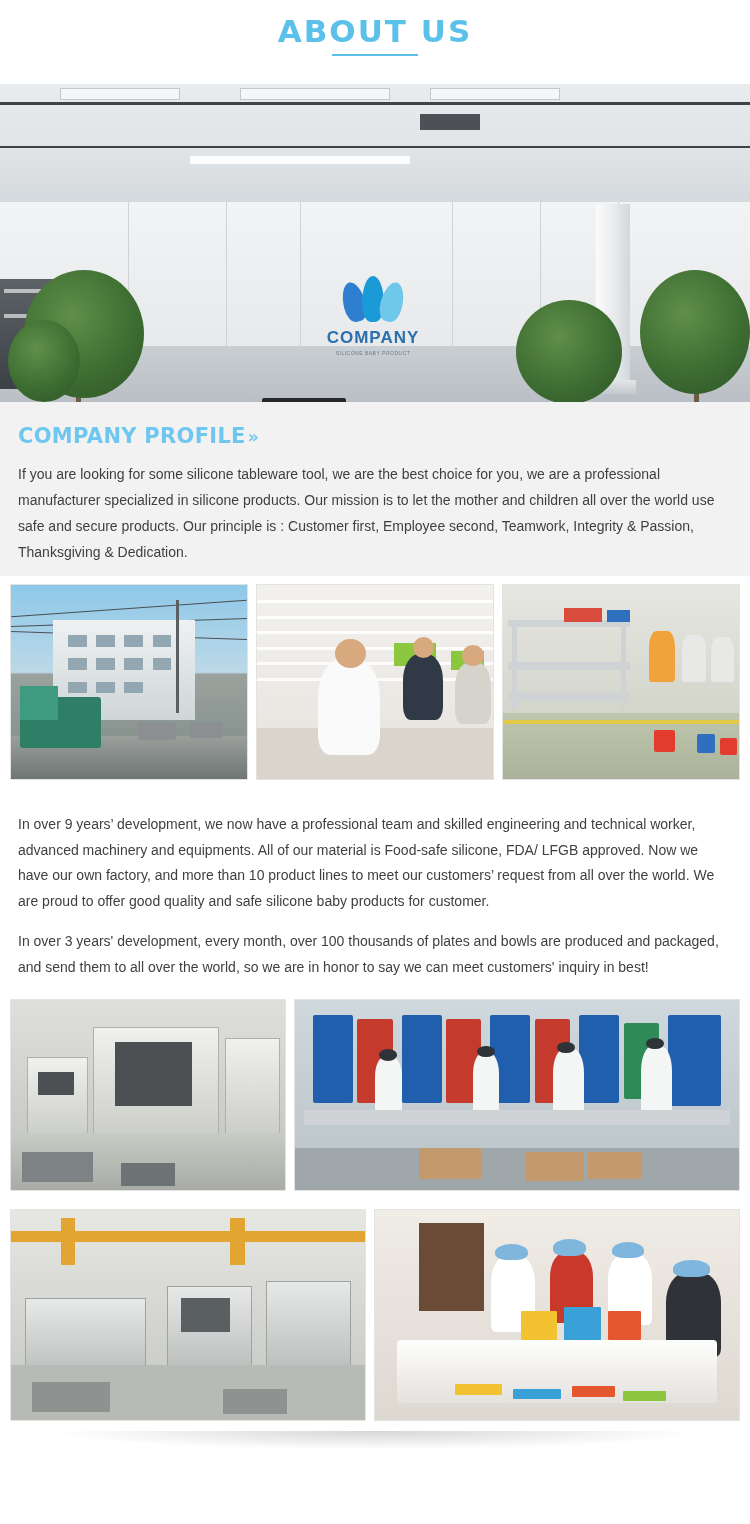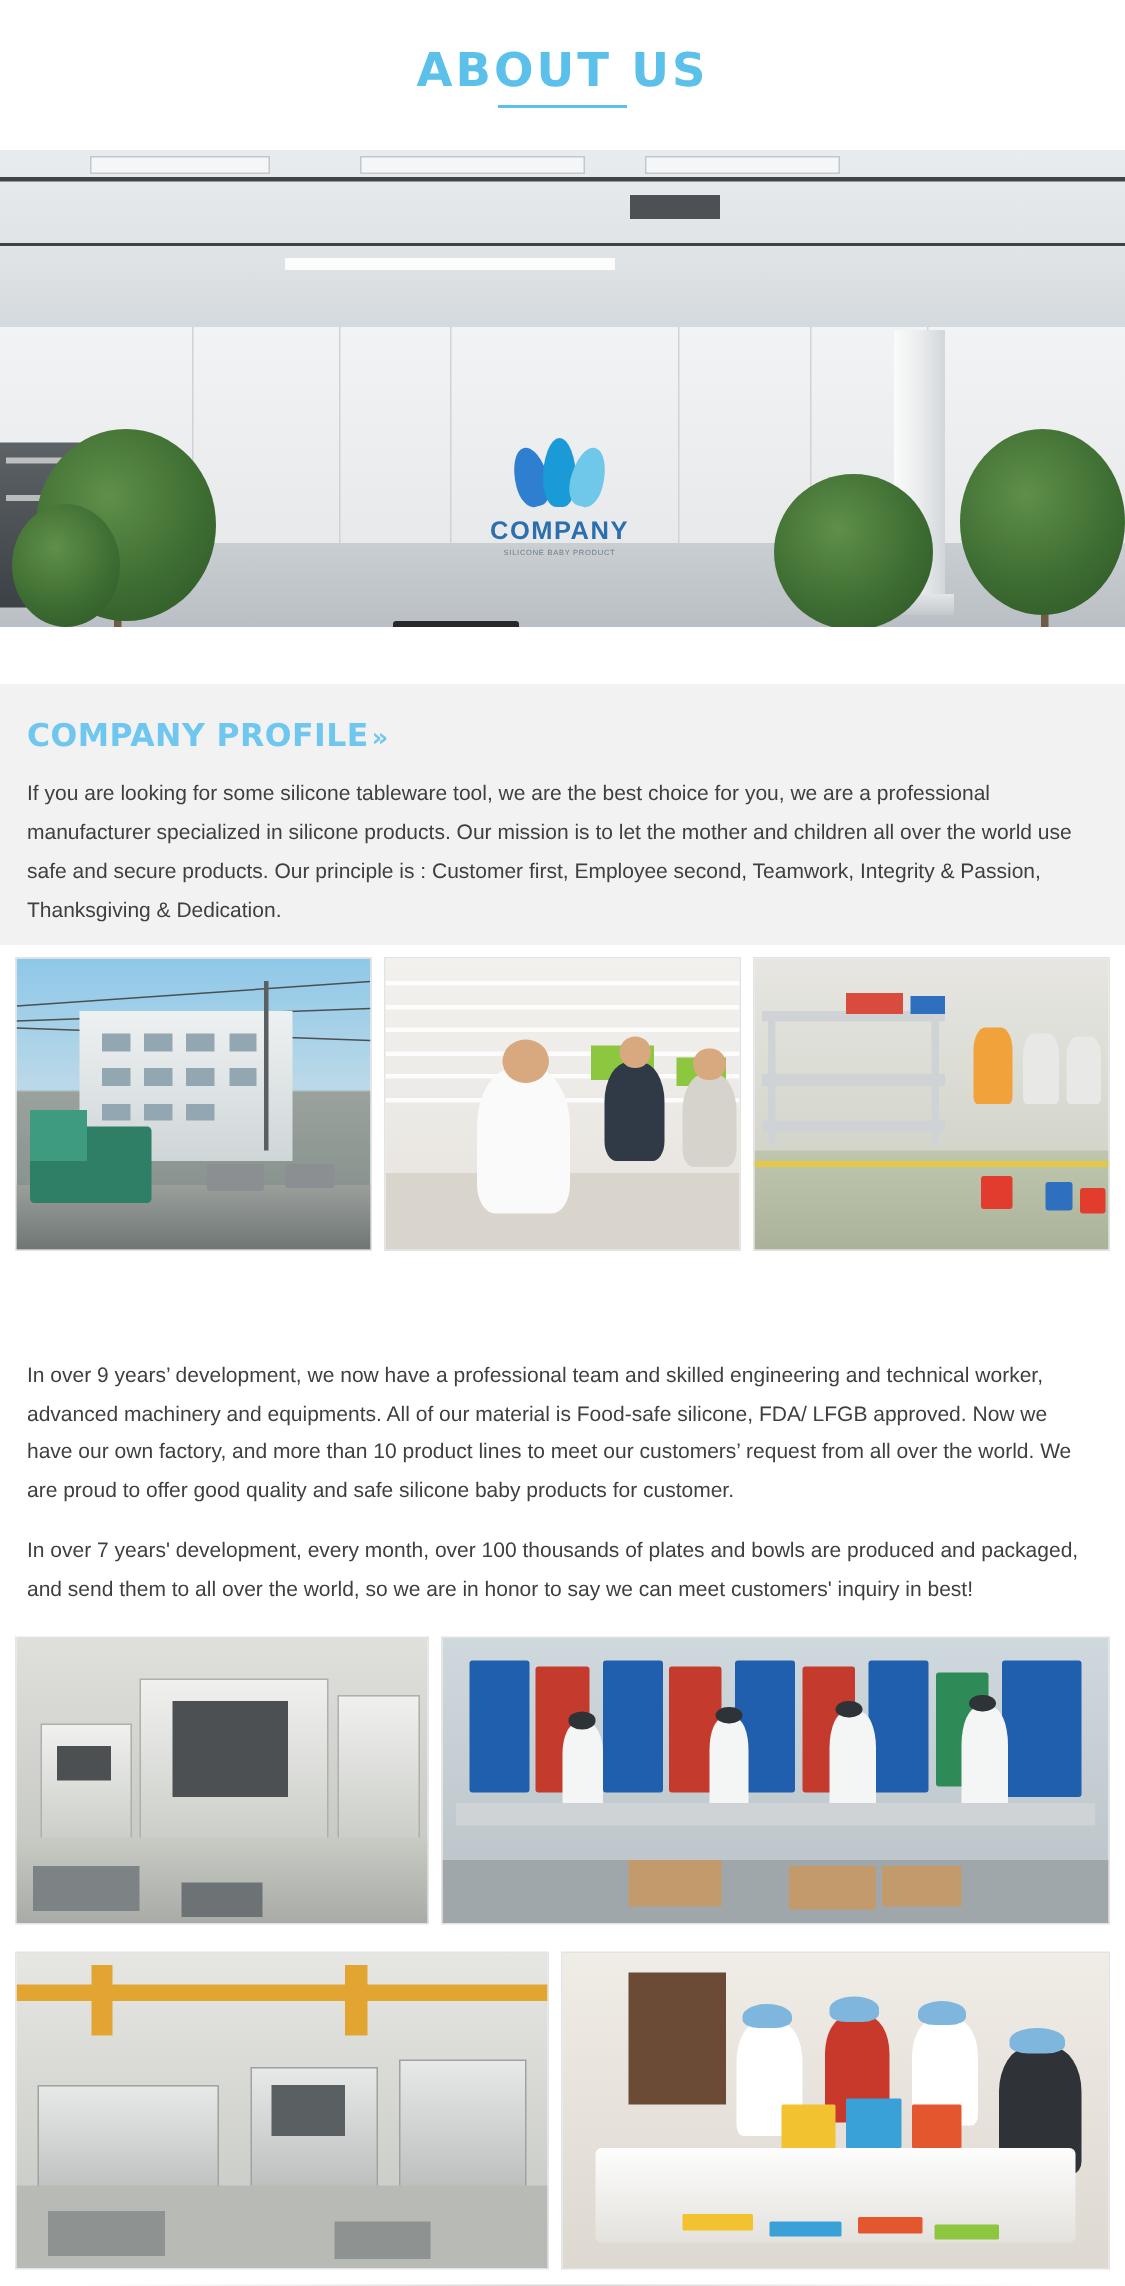--- a/index.html
+++ b/index.html
@@ -24,21 +24,21 @@
     padding: 14px 0 16px 0;
     text-align: center;
     background: #ffffff;
   }
   .about-title {
     font-size: 31px;
     letter-spacing: 2px;
     color: #5bc0ea;
     font-family: "DejaVu Sans", sans-serif;
     font-weight: bold;
-    margin: 16px 0 6px 0;
+    margin: 0 0 6px 0;
     line-height: 1.1;
   }
   .about-underline {
     width: 86px;
     height: 2px;
     background: #5bc0ea;
     margin: 0 auto 12px auto;
   }
   .about-sub {
     font-size: 13.5px;
@@ -120,21 +120,20 @@
     background: linear-gradient(180deg,#5d6266,#3c4145);
   }
   .hero .stripe {
     position: absolute; background: rgba(255,255,255,.6);
   }
 
   
   .section {
     padding: 22px 18px 10px 18px;
     background: #f2f2f2;
-    margin-top: 38px;
   }
   .section.white { background: #ffffff; }
   .sec-title {
     font-family: "DejaVu Sans", sans-serif;
     font-size: 21px;
     font-weight: bold;
     color: #6fc7ef;
     letter-spacing: .3px;
     margin: 0 0 14px 0;
   }
@@ -369,21 +368,21 @@
       <div class="ln-stool" style="left:64%;bottom:14%;width:9%;height:11%;"></div>
       <div class="ln-stool blue" style="left:82%;bottom:13%;width:8%;height:10%;"></div>
       <div class="ln-stool" style="left:92%;bottom:12%;width:7%;height:9%;"></div>
     </div>
 
   </div>
 
   <div class="section white">
     <div class="sec-body">
       <p>In over 9 years’ development, we now have a professional team and skilled engineering and technical worker, advanced machinery and equipments. All of our material is Food-safe silicone, FDA/ LFGB approved. Now we have our own factory, and more than 10 product lines to meet our customers’ request from all over the world. We are proud to offer good quality and safe silicone baby products for customer.</p>
-      <p>In over 7 years' development, every month, over 100 thousands of plates and bowls are produced and packaged, and send them to all over the world, so we are in honor to say we can meet customers' inquiry in best!</p>
+      <p>In over 3 years' development, every month, over 100 thousands of plates and bowls are produced and packaged, and send them to all over the world, so we are in honor to say we can meet customers' inquiry in best!</p>
     </div>
   </div>
 
   <div class="img-row">
 
     <div class="ph ph-cnc" style="height:192px;flex:0 0 276px;">
       <div class="cn-mach" style="left:30%;top:14%;width:46%;height:62%;"></div>
       <div class="cn-dark" style="left:38%;top:22%;width:28%;height:34%;"></div>
       <div class="cn-mach" style="left:6%;top:30%;width:22%;height:44%;"></div>
       <div class="cn-dark" style="left:10%;top:38%;width:13%;height:12%;"></div>

